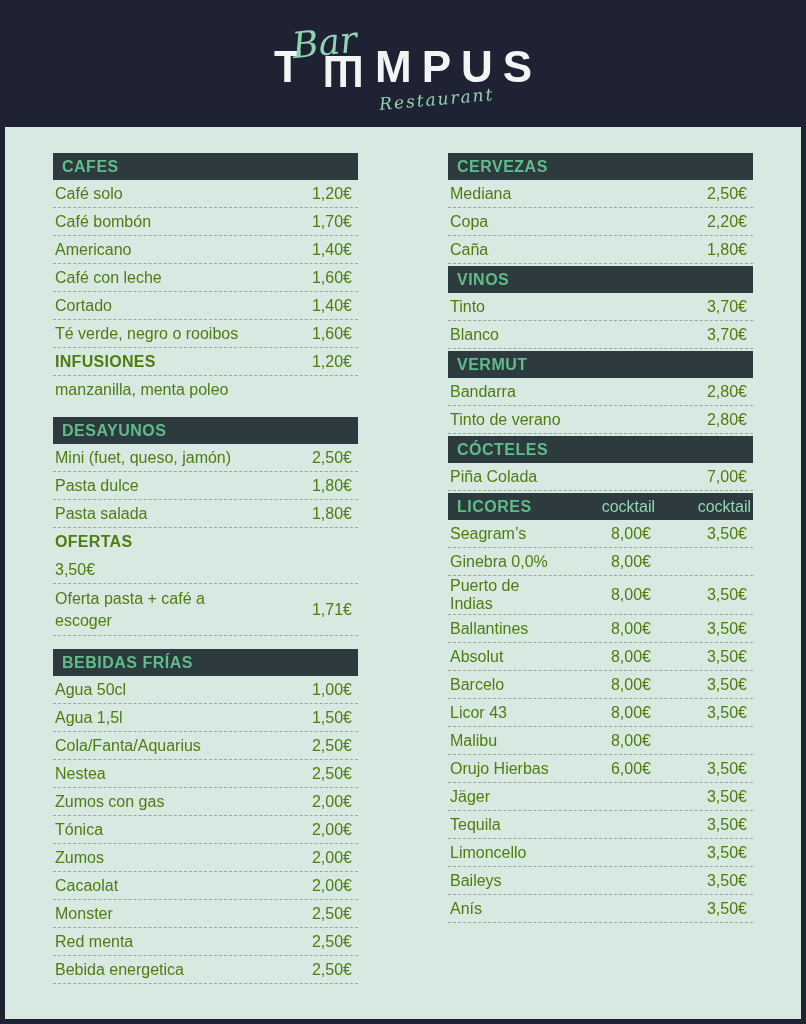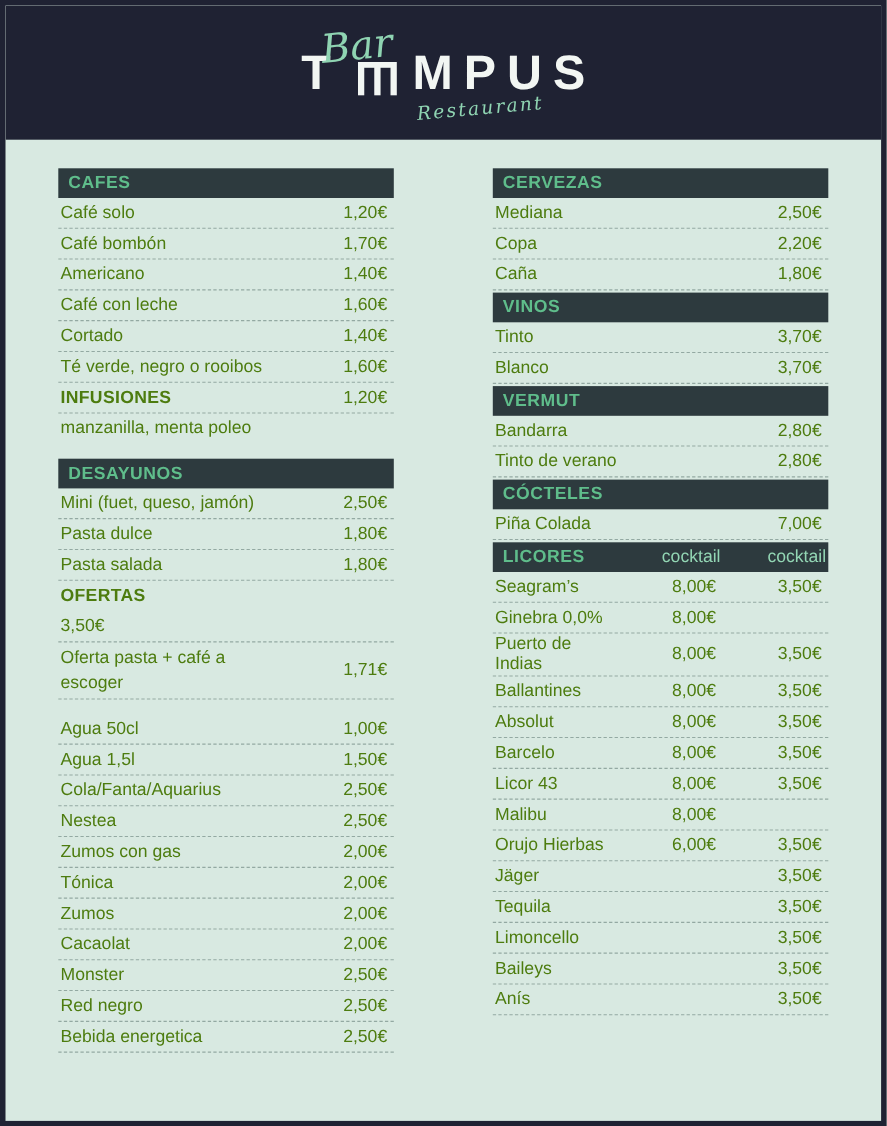--- a/index.html
+++ b/index.html
@@ -191,20 +191,23 @@
           </div>
           <div class="row">
             <span class="price">3,50€</span>
           </div>
           <div class="row">
             <span class="name wrap">Oferta pasta + café a escoger</span>
             <span class="price">1,71€</span>
           </div>
         </section>
         <section class="section">
+          <div class="bar">
+            <span class="bar-title">BEBIDAS FRÍAS</span>
+          </div>
           <div class="row">
             <span class="name">Agua 50cl</span>
             <span class="price">1,00€</span>
           </div>
           <div class="row">
             <span class="name">Agua 1,5l</span>
             <span class="price">1,50€</span>
           </div>
           <div class="row">
             <span class="name">Cola/Fanta/Aquarius</span>
@@ -228,21 +231,21 @@
           </div>
           <div class="row">
             <span class="name">Cacaolat</span>
             <span class="price">2,00€</span>
           </div>
           <div class="row">
             <span class="name">Monster</span>
             <span class="price">2,50€</span>
           </div>
           <div class="row">
-            <span class="name">Red negro</span>
+            <span class="name">Red menta</span>
             <span class="price">2,50€</span>
           </div>
           <div class="row">
             <span class="name">Bebida energetica</span>
             <span class="price">2,50€</span>
           </div>
         </section>
       </div>
     <div class="col" id="col-right">
         <section class="section">

